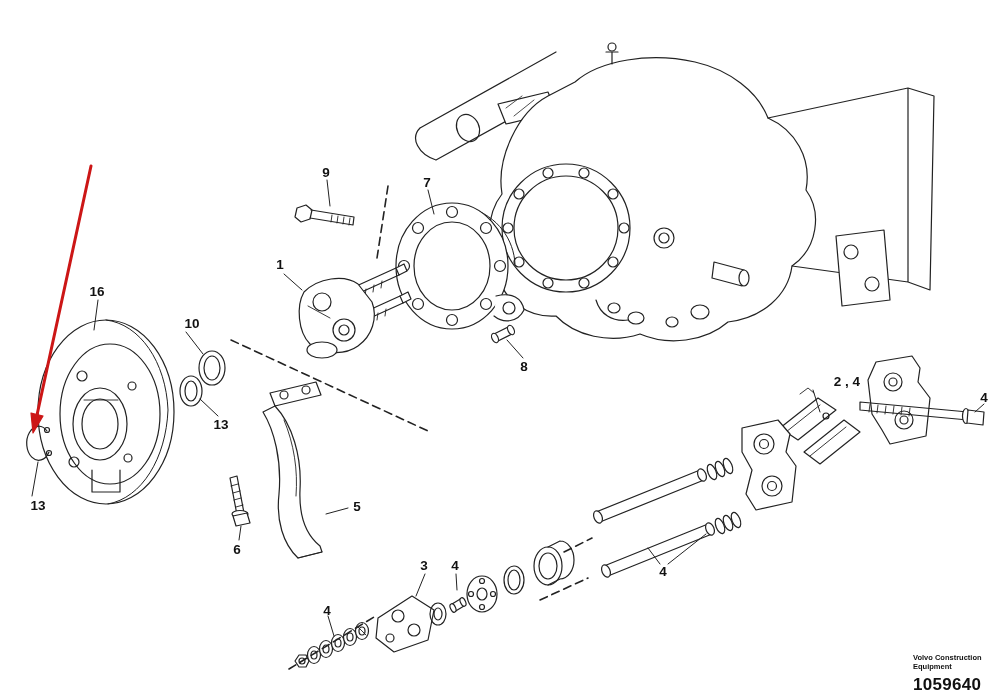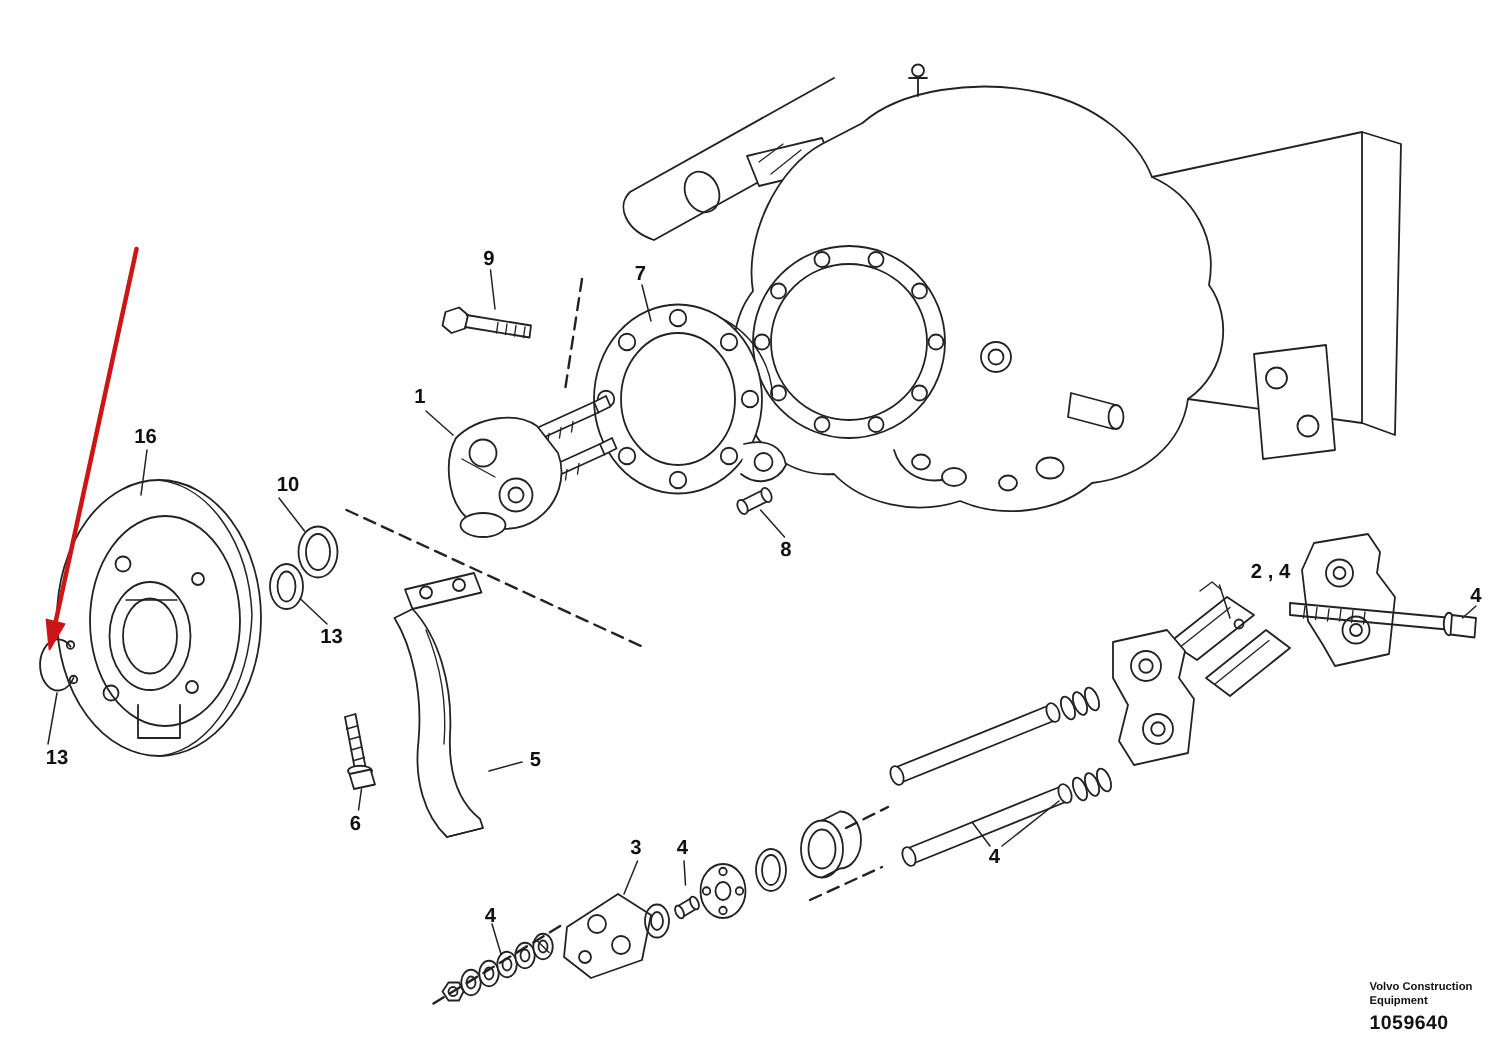--- a/index.html
+++ b/index.html
@@ -16,21 +16,21 @@
   .watermark {
     position:absolute; left:500px; top:594px; transform:translate(-50%,-50%);
     font-family:"DejaVu Serif", serif; font-size:56px;
     color:rgba(125,125,125,0.55); white-space:nowrap;
     z-index:5; pointer-events:none;
   }
   .brand-block {
     position:absolute; left:913px; top:653px; z-index:4;
     font-size:7.5px; font-weight:bold; color:#111; line-height:1.25;
   }
-  .brand-block .pn { font-size:13px; margin-top:2px; letter-spacing:0.3px; }
+  .brand-block .pn { font-size:17px; margin-top:2px; letter-spacing:0.3px; }
 </style>
 </head>
 <body>
 
 <div class="stage">
 
   <svg width="1000" height="697" viewBox="0 0 1000 697" stroke="#222" fill="none" stroke-width="1.2" stroke-linecap="round" stroke-linejoin="round">
 
     <g>
       <path d="M 556,52 L 420,128 M 584,78 L 436,160 M 420,128 C 410,138 418,154 436,160"></path>

